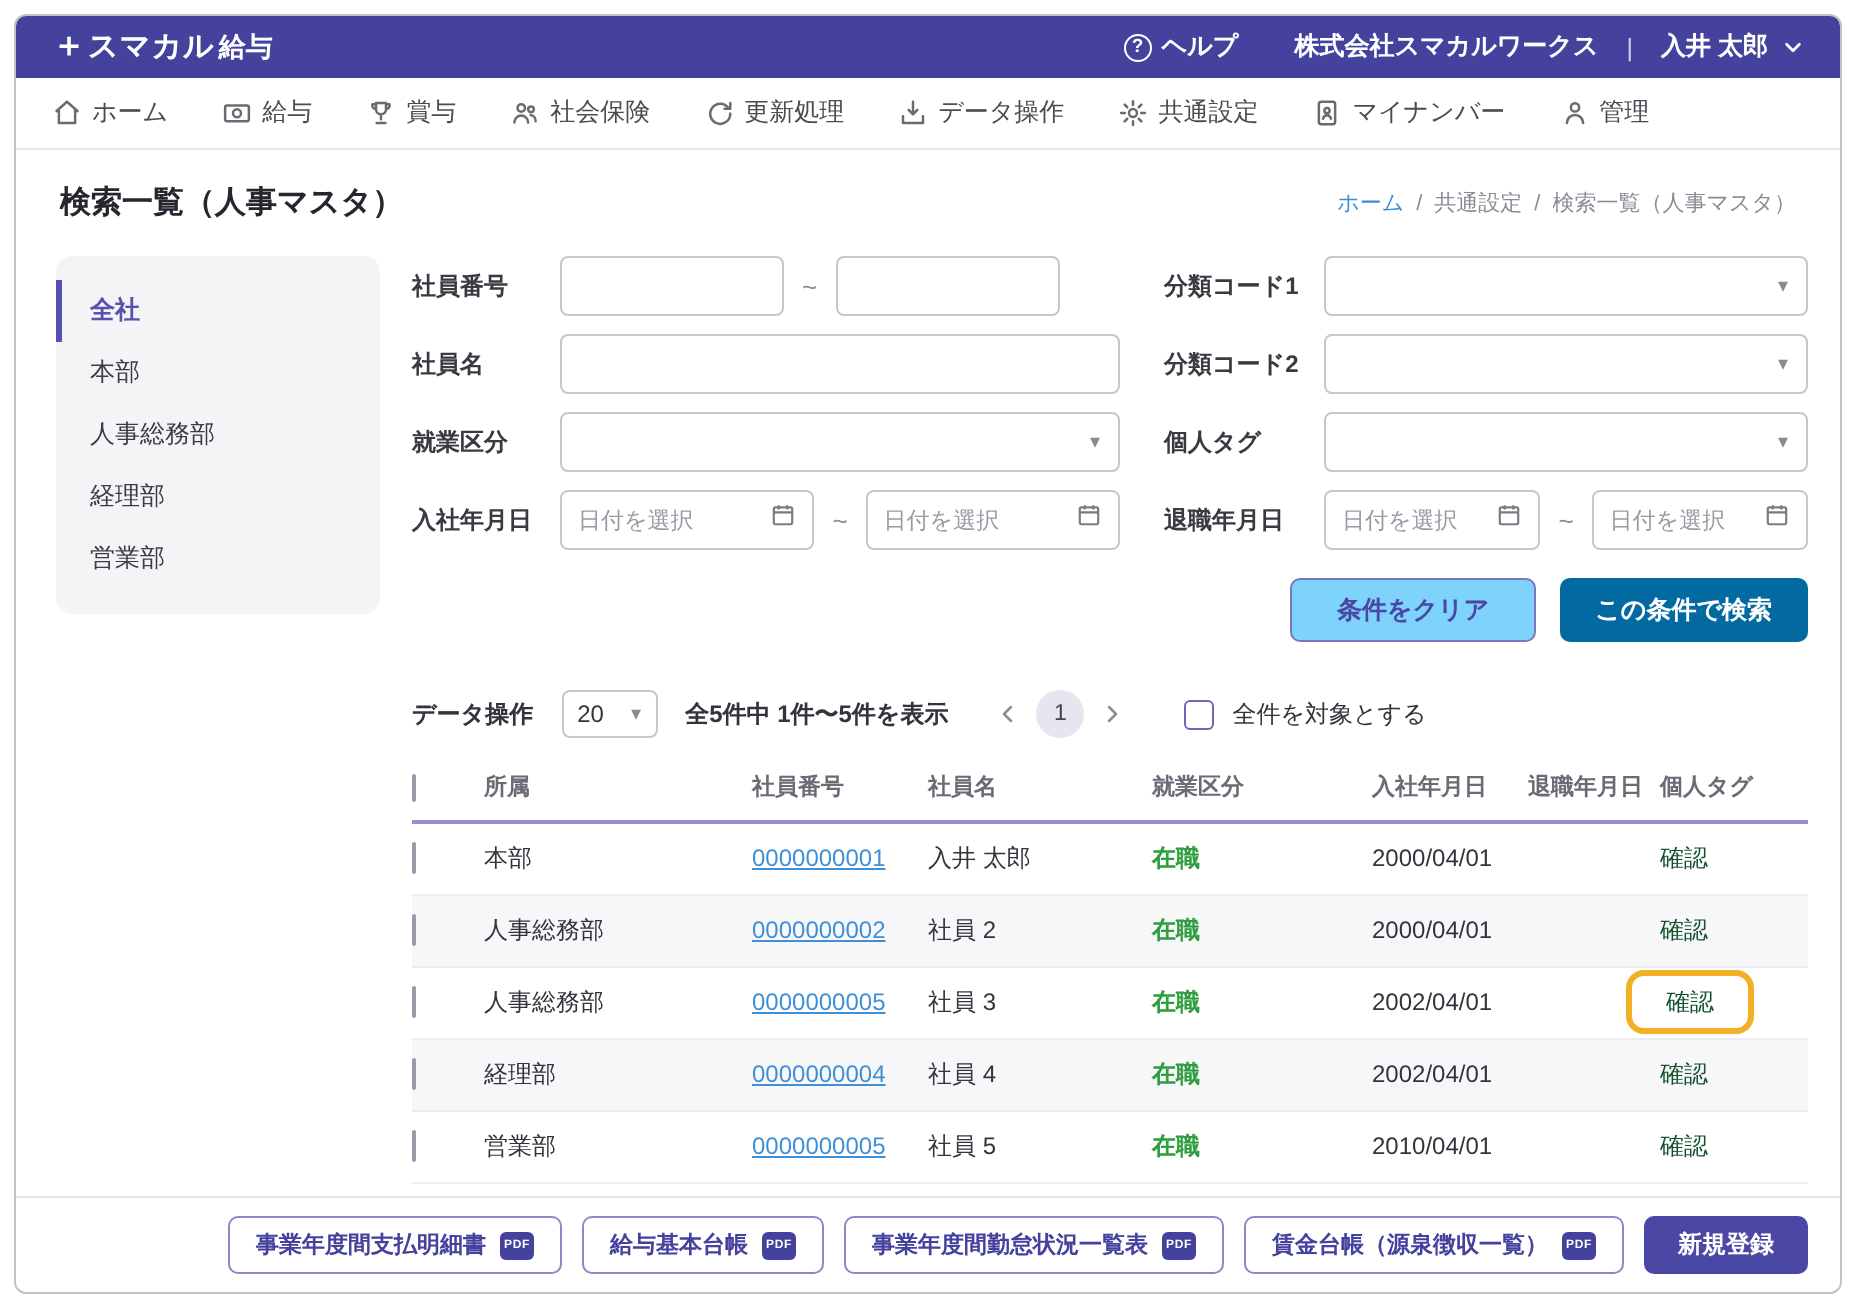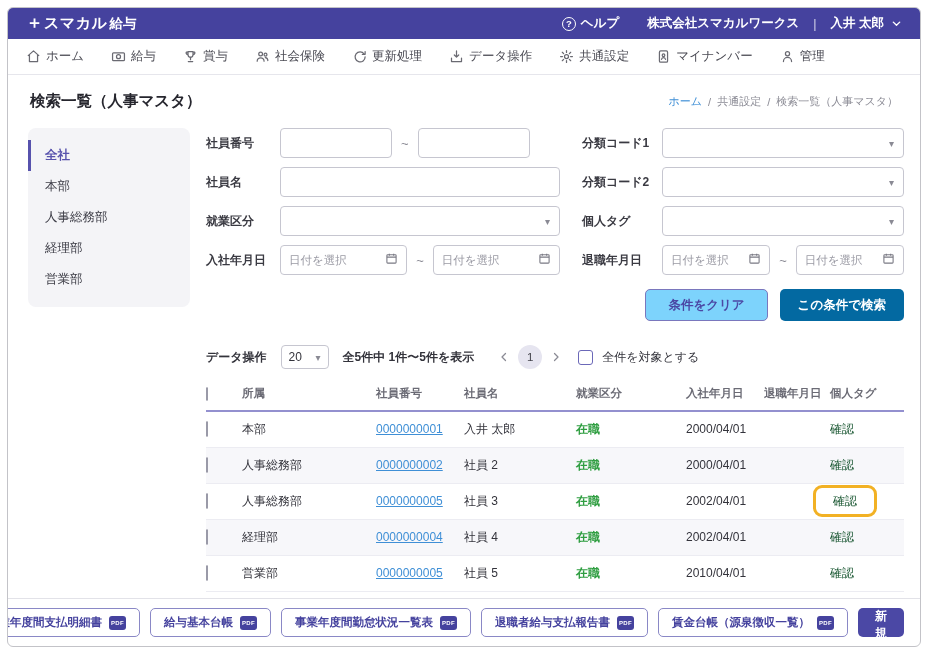--- a/index.html
+++ b/index.html
@@ -62,21 +62,21 @@
   
   .list-controls { display:flex; align-items:center; margin-top:24px; gap:14px; font-size:12px; color:#33333b; }
   .lc-label { font-weight:bold; }
   .mini-select { width:48px; height:24px; border:1px solid #c6c6d0; border-radius:4px; display:flex; align-items:center; justify-content:space-between; padding:0 7px; cursor:pointer; font-size:12px; }
   .range { font-weight:bold; }
   .pager { display:flex; align-items:center; gap:8px; margin-left:10px; }
   .pg-arrow { cursor:pointer; display:flex; align-items:center; }
   .pg-num { width:24px; height:24px; border-radius:50%; background:#e6e5f0; display:flex; align-items:center; justify-content:center; font-size:11.5px; color:#44444c; cursor:pointer; }
   .chk { width:15px; height:15px; border:1.5px solid #6b68b8; border-radius:3px; background:#fff; cursor:pointer; flex-shrink:0; }
   .chk.gray { border-color:#9a9aa8; }
-  .allrow { display:flex; align-items:center; gap:9px; margin-left:2px; }
+  .allrow { display:flex; align-items:center; gap:9px; margin-left:16px; }
 
   
   table { width:100%; border-collapse:collapse; table-layout:fixed; margin-top:8px; }
   col.c-chk{width:36px;} col.c-dept{width:134px;} col.c-num{width:88px;} col.c-name{width:112px;} col.c-stat{width:110px;} col.c-hire{width:78px;} col.c-ret{width:66px;}
   th { font-size:11.5px; color:#6b6b75; font-weight:bold; text-align:left; padding:9px 4px 9px 0; border-bottom:2px solid #9document;}
   th { border-bottom:2px solid #9390cf; }
   td { font-size:12px; color:#33333b; padding:0 4px 0 0; height:36px; border-bottom:1px solid #ececf2; }
   tbody tr:nth-child(even) { background:#f7f7fa; }
   .link-num { color:#3f8fd6; text-decoration:underline; cursor:pointer; }
   .link { color:#14532d; cursor:pointer; }
@@ -429,23 +429,19 @@
     </button>
     <button class="fbtn">
       <span>給与基本台帳</span>
       <span class="pdfbadge">PDF</span>
     </button>
     <button class="fbtn">
       <span>事業年度間勤怠状況一覧表</span>
       <span class="pdfbadge">PDF</span>
     </button>
     <button class="fbtn">
-      <span>退職者給与支払報告書</span>
-      <span class="pdfbadge">PDF</span>
-    </button>
-    <button class="fbtn">
       <span>賃金台帳（源泉徴収一覧）</span>
       <span class="pdfbadge">PDF</span>
     </button>
     <button class="fbtn-primary">新規登録</button>
   </footer>
 
 </div>
 
 </body></html>

